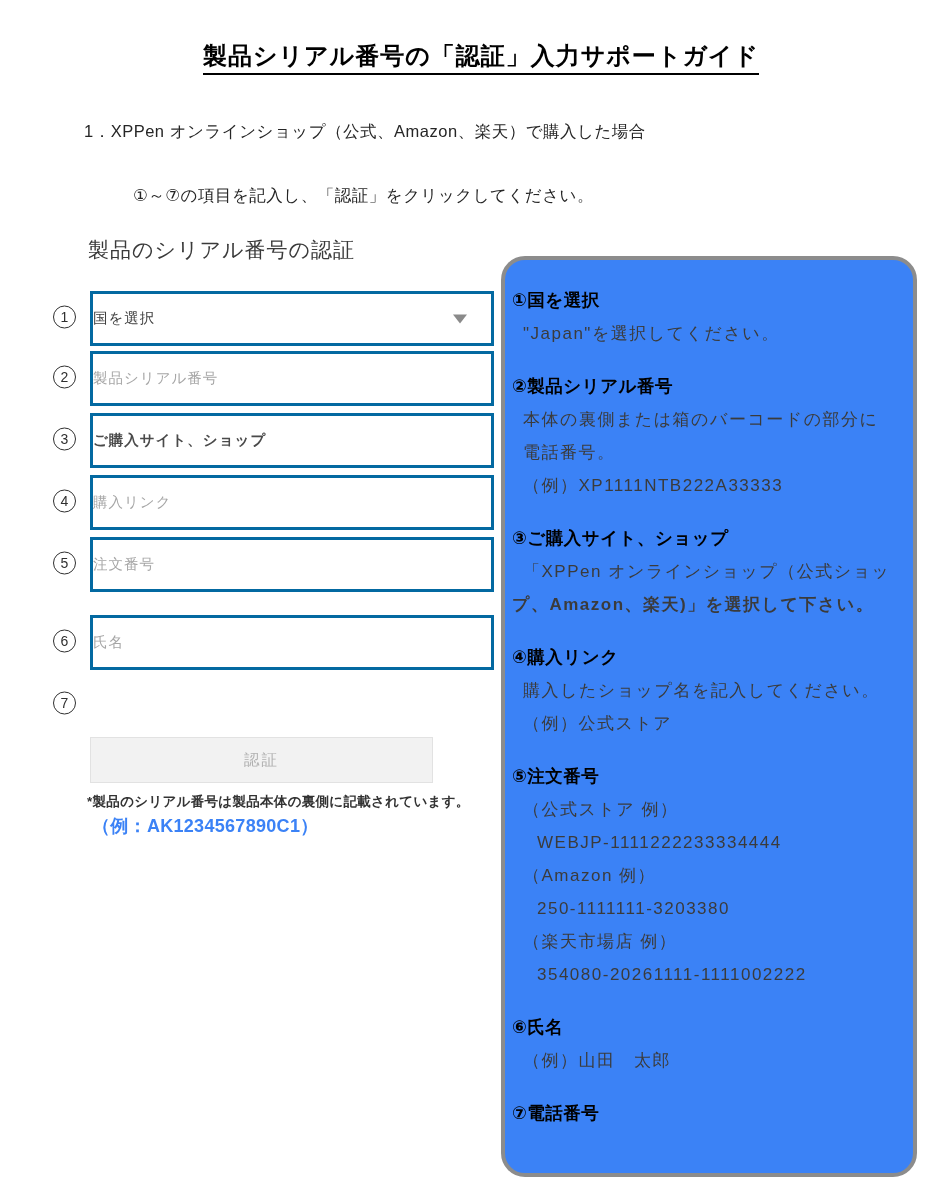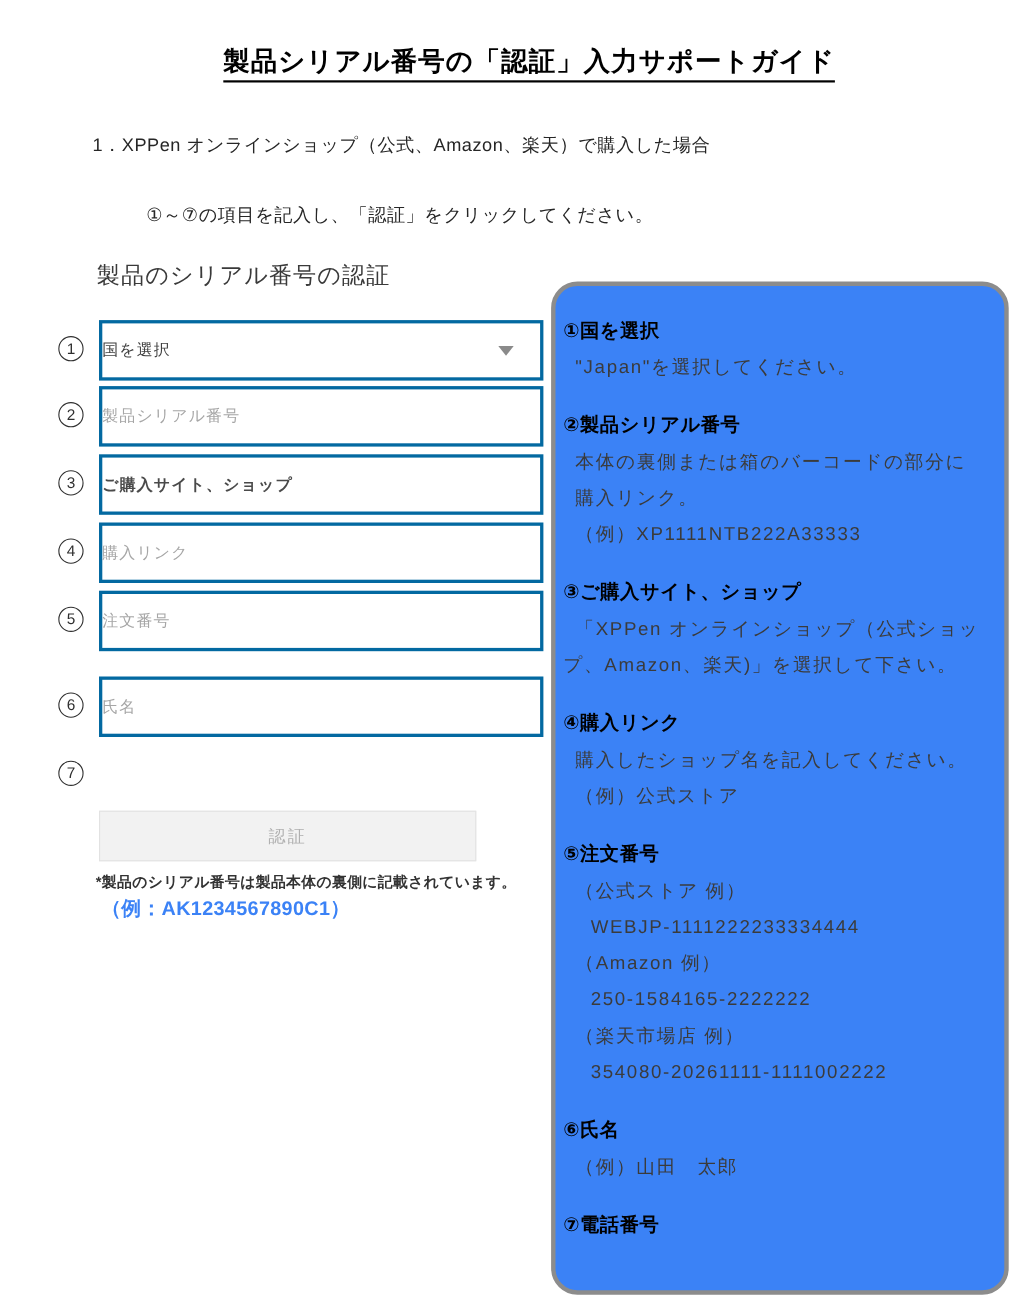--- a/index.html
+++ b/index.html
@@ -137,21 +137,21 @@
     line-height:33px;
     letter-spacing:0.5px;
   }
   .p-line{
     font-size:17px;
     color:#3b3b3b;
     line-height:33px;
     letter-spacing:1.5px;
     white-space:nowrap;
   }
-  .ind0{ padding-left:0; }
+  .ind0{ padding-left:0;font-weight:bold; }
   .ind1{ padding-left:11px; }
   .ind2{ padding-left:25px; }
 </style>
 </head>
 <body>
 
 <div class="page">
 
   <div class="title-wrap">
     <span class="title">製品シリアル番号の「認証」入力サポートガイド</span>
@@ -217,42 +217,42 @@
   <div class="panel">
 
     <div class="p-section">
       <div class="p-heading">①国を選択</div>
       <div class="p-line ind1">"Japan"を選択してください。</div>
     </div>
 
     <div class="p-section">
       <div class="p-heading">②製品シリアル番号</div>
       <div class="p-line ind1">本体の裏側または箱のバーコードの部分に</div>
-      <div class="p-line ind1">購入リンク。</div>
+      <div class="p-line ind1">電話番号。</div>
       <div class="p-line ind1">（例）XP1111NTB222A33333</div>
     </div>
 
     <div class="p-section">
       <div class="p-heading">③ご購入サイト、ショップ</div>
       <div class="p-line ind1">「XPPen オンラインショップ（公式ショッ</div>
       <div class="p-line ind0">プ、Amazon、楽天)」を選択して下さい。</div>
     </div>
 
     <div class="p-section">
       <div class="p-heading">④購入リンク</div>
       <div class="p-line ind1">購入したショップ名を記入してください。</div>
       <div class="p-line ind1">（例）公式ストア</div>
     </div>
 
     <div class="p-section">
       <div class="p-heading">⑤注文番号</div>
       <div class="p-line ind1">（公式ストア 例）</div>
       <div class="p-line ind2">WEBJP-1111222233334444</div>
       <div class="p-line ind1">（Amazon 例）</div>
-      <div class="p-line ind2">250-1584165-2222222</div>
+      <div class="p-line ind2">250-1111111-3203380</div>
       <div class="p-line ind1">（楽天市場店 例）</div>
       <div class="p-line ind2">354080-20261111-1111002222</div>
     </div>
 
     <div class="p-section">
       <div class="p-heading">⑥氏名</div>
       <div class="p-line ind1">（例）山田　太郎</div>
     </div>
 
     <div class="p-section">

